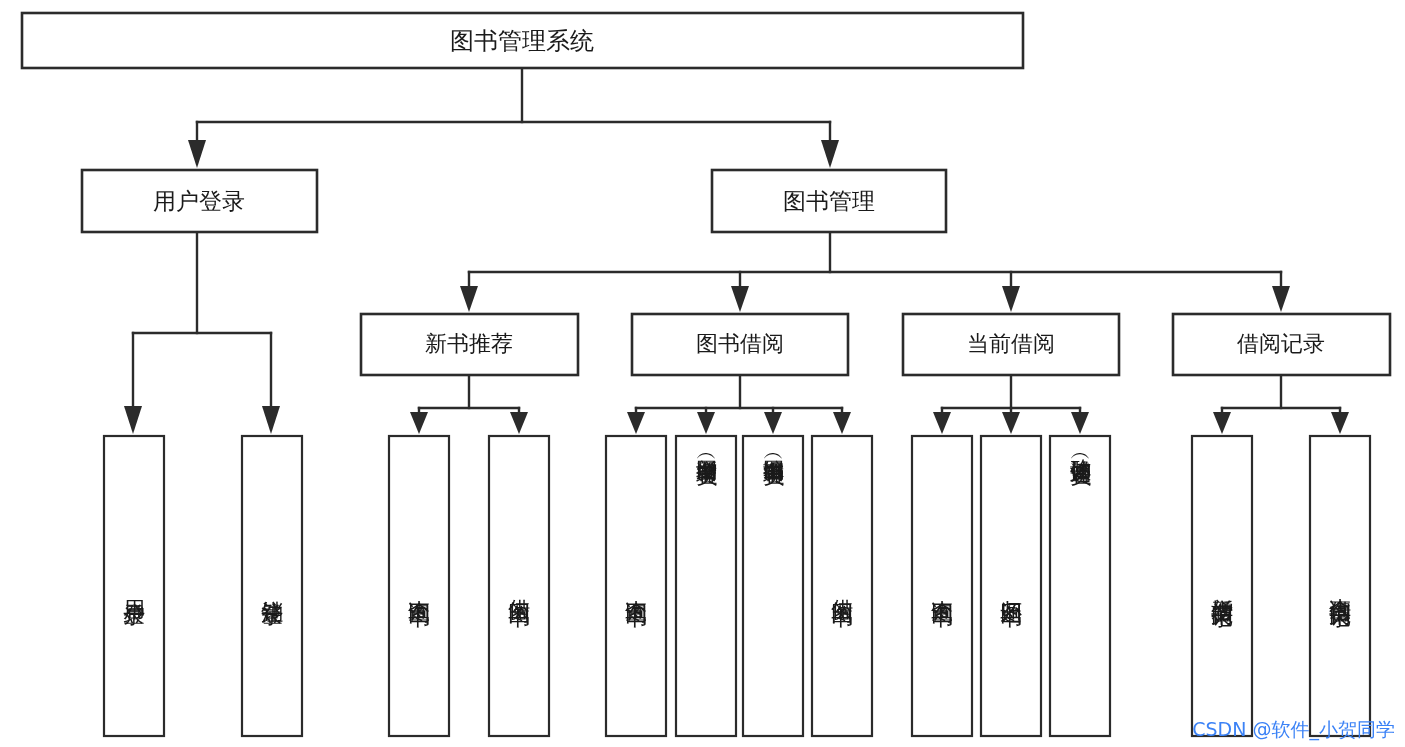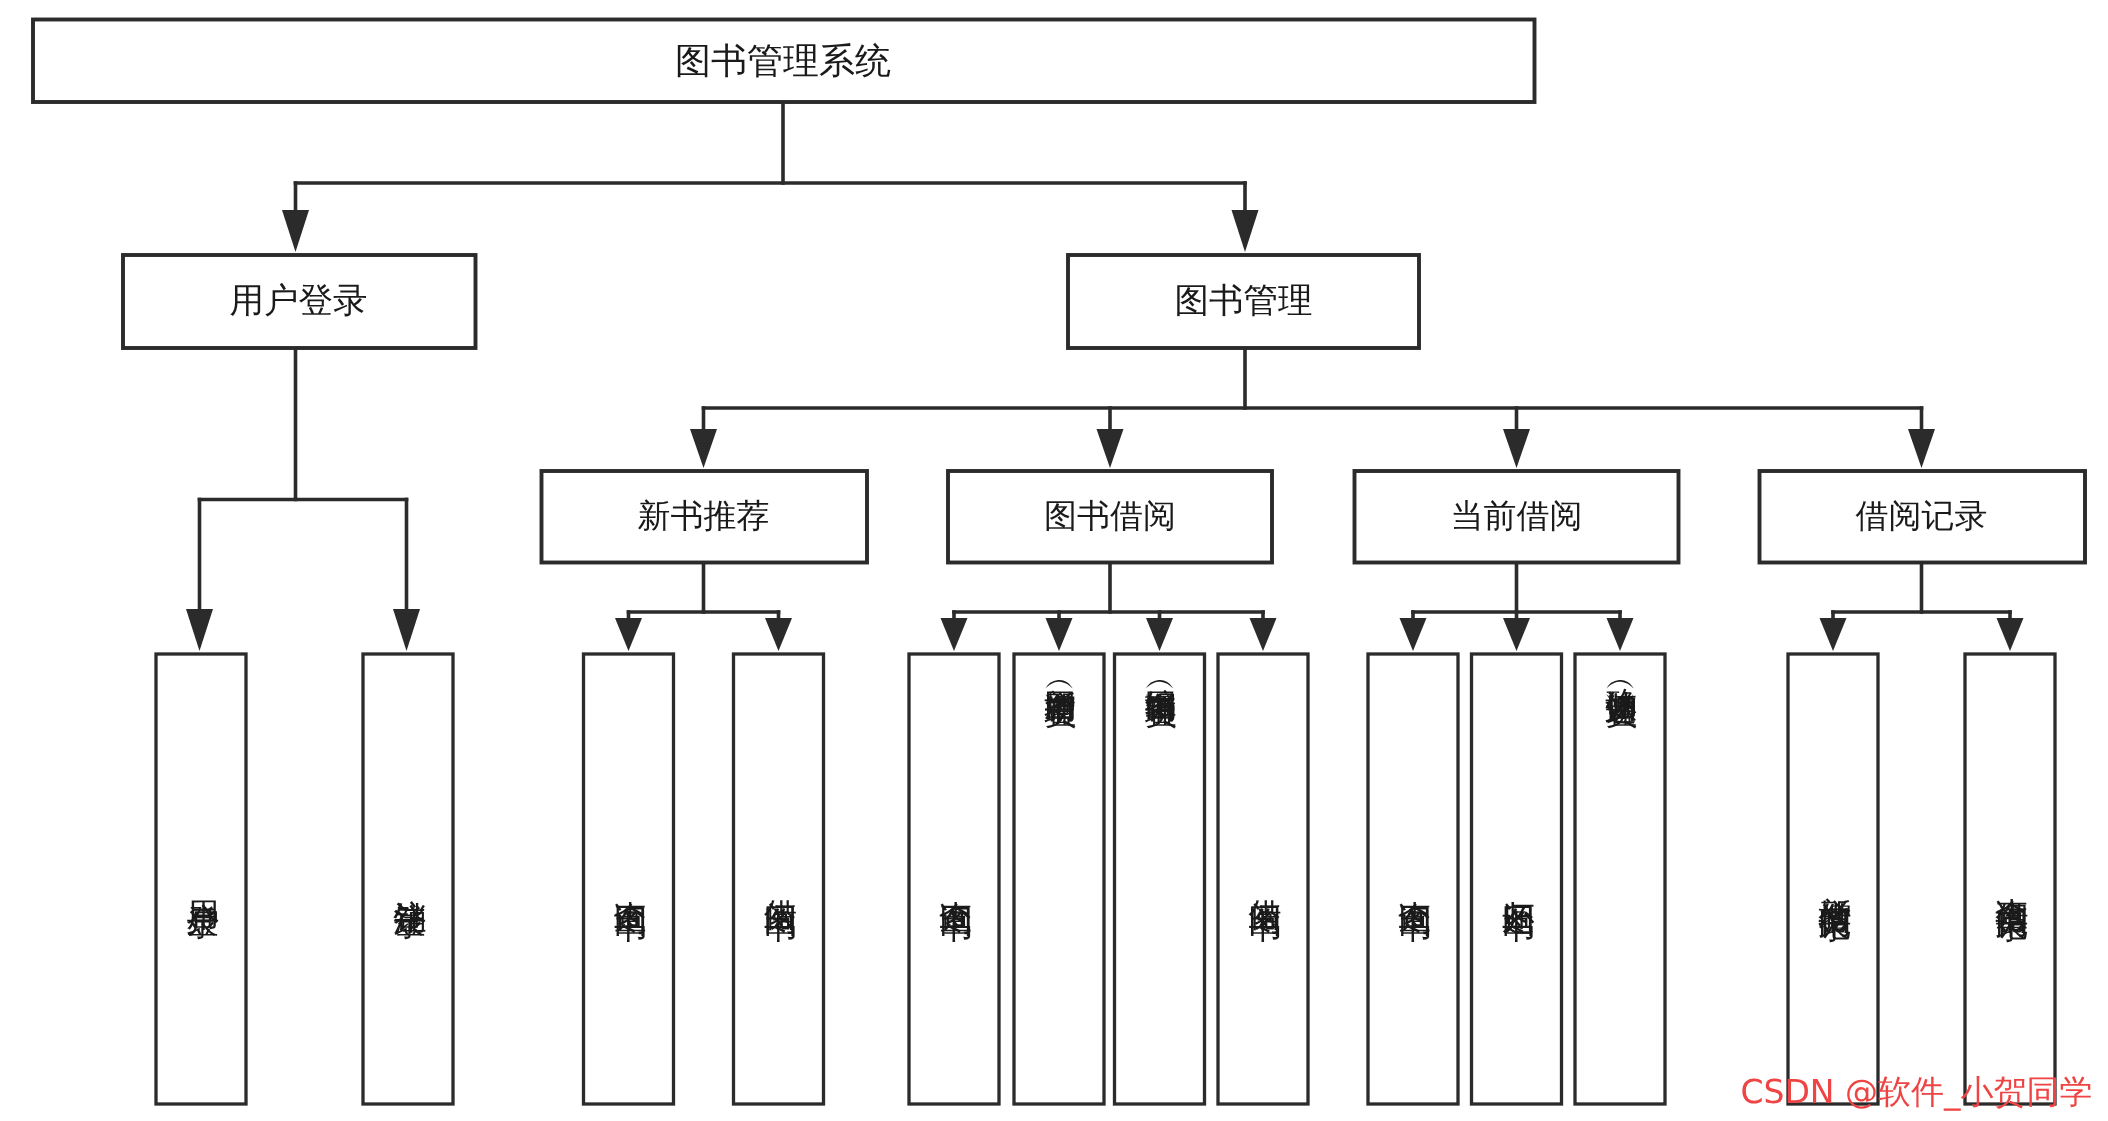--- a/index.html
+++ b/index.html
@@ -80,22 +80,22 @@
   }
   .leaf-label.compact {
     font-size: 21px;
     letter-spacing: 1px;
   }
   .watermark {
     position: absolute;
     right: 10px;
     bottom: 4px;
     font-family: "DejaVu Sans", "Liberation Sans", sans-serif;
-    font-size: 22px;
-    color: #ef4444;
+    font-size: 19px;
+    color: #3b82f6;
     white-space: nowrap;
     pointer-events: none;
   }
 </style>
 </head>
 <body>
 
 <div id="diagram-root">
 
   <svg class="flow" viewBox="0 0 1405 747">

